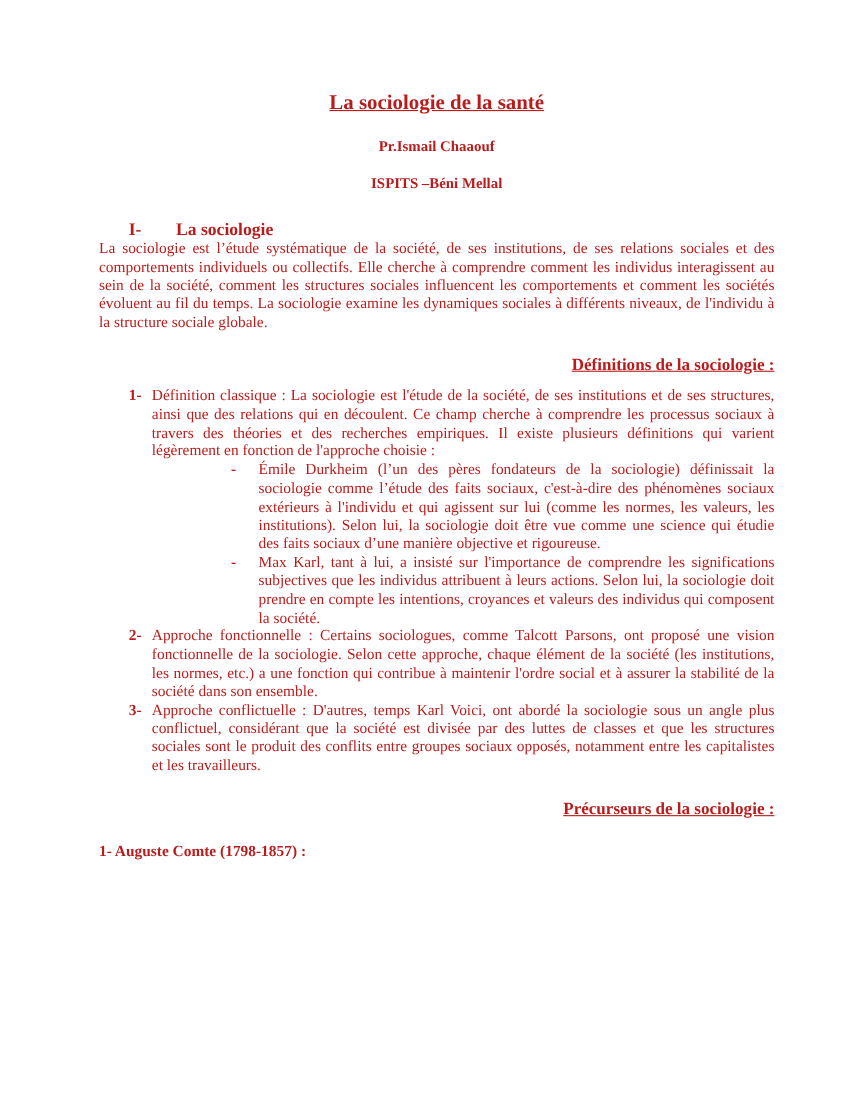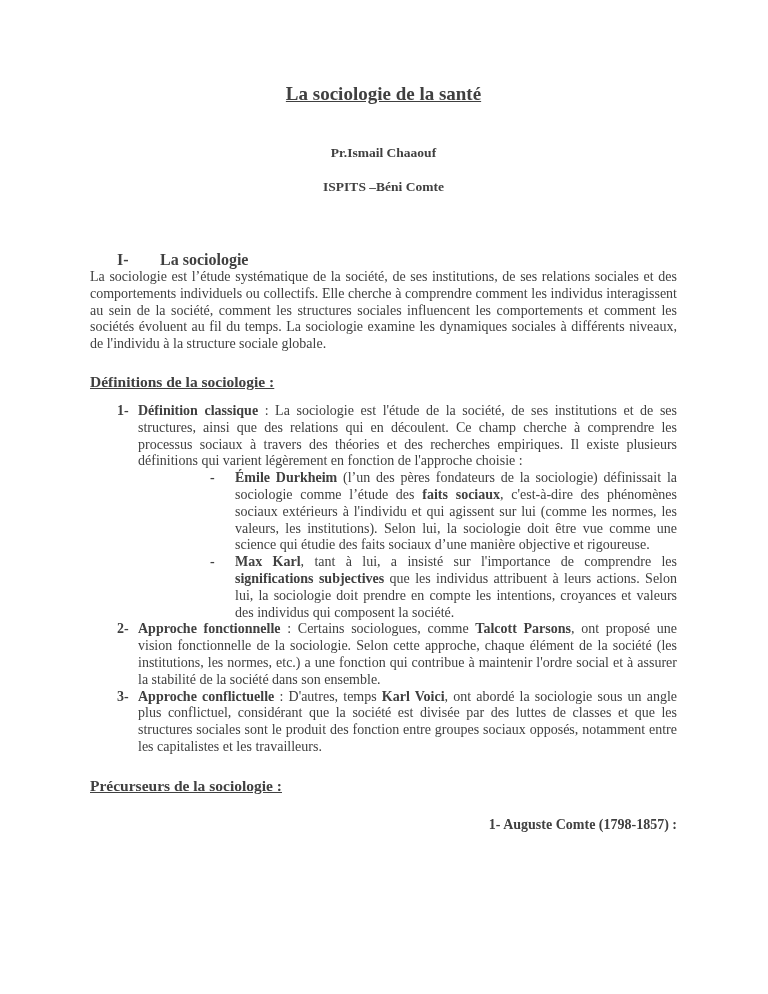--- a/index.html
+++ b/index.html
@@ -5,85 +5,86 @@
   html, body {
     margin: 0;
     padding: 0;
     background: #ffffff;
   }
   .page {
     position: relative;
     width: 768px;
     height: 994px;
     box-sizing: border-box;
-    padding: 82px 91px 40px 90px;
+    padding: 82px 64px 40px 90px;
     background: #ffffff;
-    color: #404040;
+    color: #b91c1c;
     font-family: "Liberation Serif", "DejaVu Serif", serif;
     font-size: 14px;
     line-height: 16.8px;
     overflow: hidden;
   }
   .doc-title {
     text-align: center;
     font-weight: bold;
     font-size: 19px;
     line-height: 23px;
     text-decoration: underline;
   }
   .center-line {
     text-align: center;
     font-weight: bold;
     font-size: 13.5px;
     line-height: 16px;
   }
-  .author { margin-top: 40px; }
+  .author { margin-top: 20px; }
   .institution { margin-top: 18px; }
   .section-heading {
-    margin-top: 55px;
+    margin-top: 25px;
     padding-left: 27px;
     font-weight: bold;
     font-size: 16px;
     line-height: 19px;
   }
   .section-num { display: inline-block; width: 43px; }
-  p { margin: 0; text-align: right; }
+  p { margin: 0; }
   .body-par {
     text-align: justify;
   }
   .sub-heading {
     margin-top: 19px;
     font-weight: bold;
     font-size: 15.5px;
     line-height: 19px;
     text-decoration: underline;
+    text-align: right;
   }
   .num-list { margin-top: 12px; }
   .num-item { display: flex; margin-left: 27px; }
   .num-marker { flex: 0 0 21px; font-weight: bold; }
   .num-body { flex: 1; min-width: 0; }
   .rich { text-align: justify; }
   .sub-item { display: flex; margin-left: 72px; }
   .dash-marker { flex: 0 0 25px; font-weight: bold; }
   .sub-item .rich { flex: 1; min-width: 0; }
   .sub-heading.precurseurs { margin-top: 20px; }
   .bold-par {
     margin-top: 22px;
     font-weight: bold;
   }
-  b { font-weight: bold; }
+  b { font-weight: normal; }
 </style>
 </head>
 <body>
 
 <div class="page">
 
   <div class="doc-title">La sociologie de la santé</div>
   <div class="center-line author">Pr.Ismail Chaaouf</div>
-  <div class="center-line institution">ISPITS –Béni Comte</div>
+  <div class="center-line institution">ISPITS –Béni Mellal</div>
 
   <div class="section-heading">
     <span class="section-num">I-</span><span>La sociologie</span>
   </div>
 
   <p class="body-par">La sociologie est l’étude systématique de la société, de ses institutions, de ses relations sociales et des comportements individuels ou collectifs. Elle cherche à comprendre comment les individus interagissent au sein de la société, comment les structures sociales influencent les comportements et comment les sociétés évoluent au fil du temps. La sociologie examine les dynamiques sociales à différents niveaux, de l'individu à la structure sociale globale.</p>
 
   <div class="sub-heading">Définitions de la sociologie :</div>
 
   <div class="num-list">
@@ -103,21 +104,21 @@
       </div>
     </div>
 
     <div class="num-item">
       <span class="num-marker">2-</span>
       <div class="num-body rich"><b>Approche fonctionnelle</b><span> : Certains sociologues, comme </span><b>Talcott Parsons</b><span>, ont proposé une vision fonctionnelle de la sociologie. Selon cette approche, chaque élément de la société (les institutions, les normes, etc.) a une fonction qui contribue à maintenir l'ordre social et à assurer la stabilité de la société dans son ensemble.</span></div>
     </div>
 
     <div class="num-item">
       <span class="num-marker">3-</span>
-      <div class="num-body rich"><b>Approche conflictuelle</b><span> : D'autres, temps </span><b>Karl Voici</b><span>, ont abordé la sociologie sous un angle plus conflictuel, considérant que la société est divisée par des luttes de classes et que les structures sociales sont le produit des fonction entre groupes sociaux opposés, notamment entre les capitalistes et les travailleurs.</span></div>
+      <div class="num-body rich"><b>Approche conflictuelle</b><span> : D'autres, temps </span><b>Karl Voici</b><span>, ont abordé la sociologie sous un angle plus conflictuel, considérant que la société est divisée par des luttes de classes et que les structures sociales sont le produit des conflits entre groupes sociaux opposés, notamment entre les capitalistes et les travailleurs.</span></div>
     </div>
 
   </div>
 
   <div class="sub-heading precurseurs">Précurseurs de la sociologie :</div>
 
 
   <p class="bold-par">1- Auguste Comte (1798-1857) :</p>
 
 </div>

